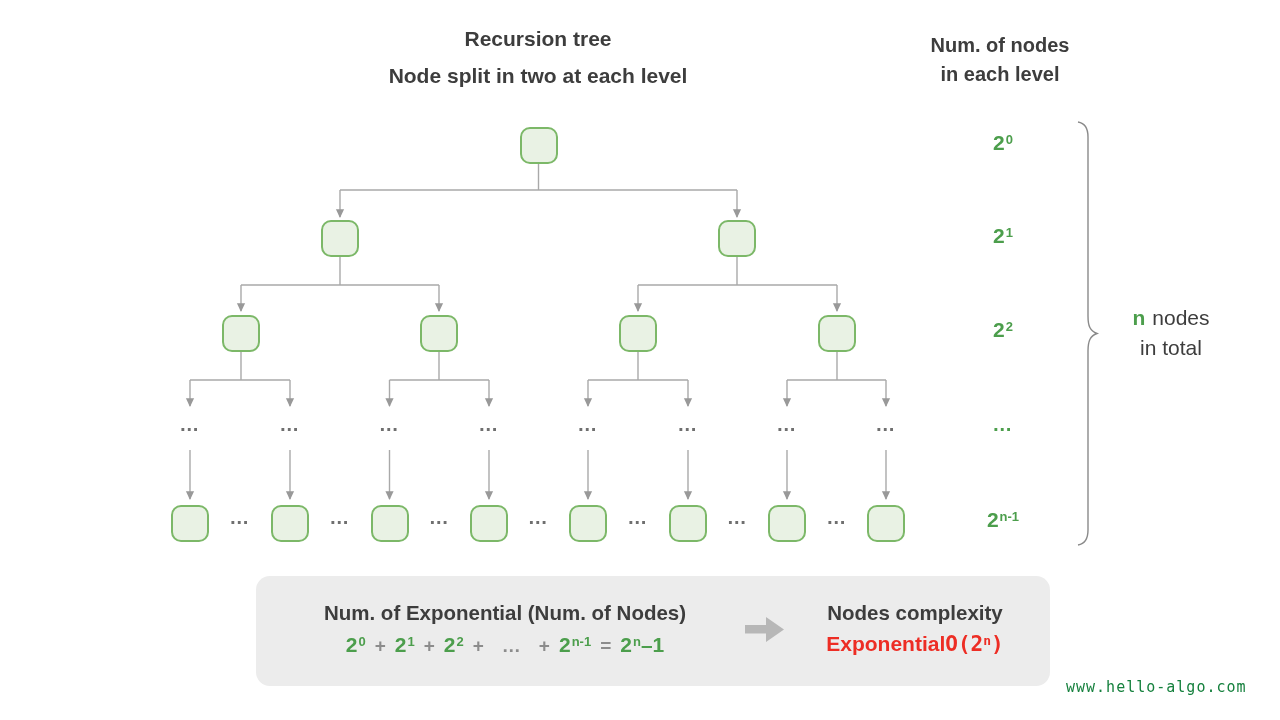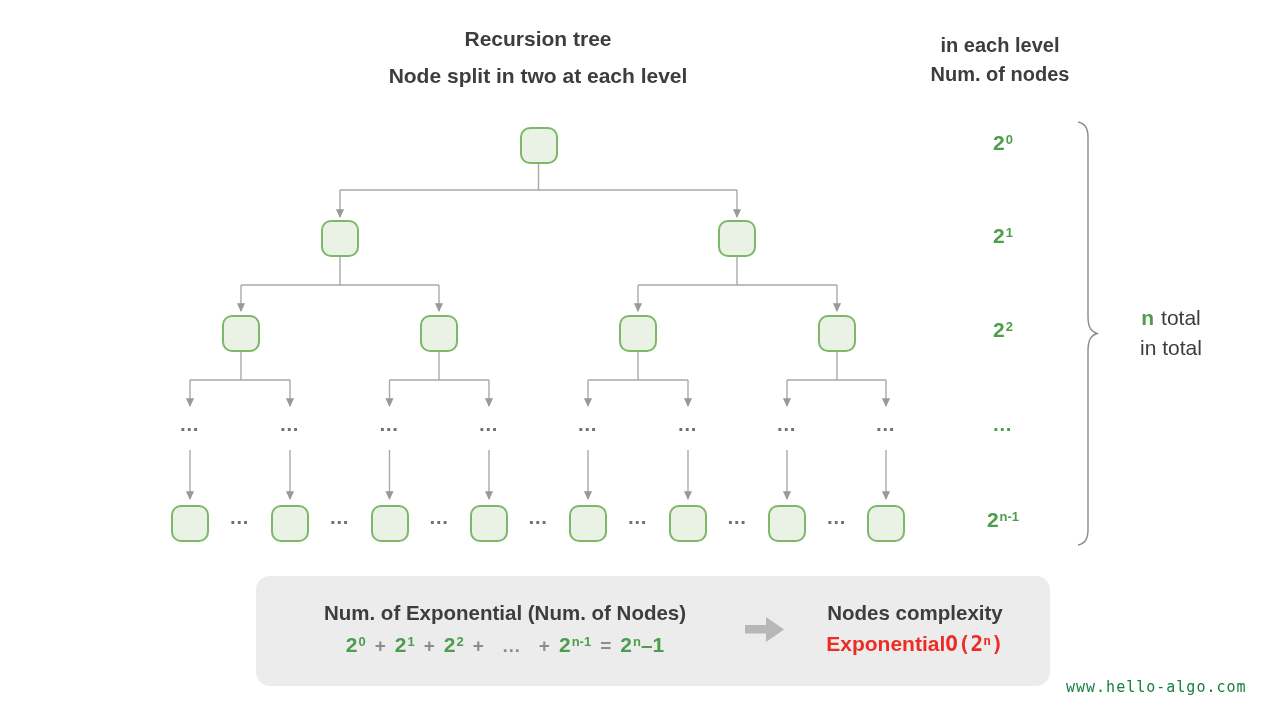--- a/index.html
+++ b/index.html
@@ -107,22 +107,22 @@
     <path d="M787 450 V499" marker-end="url(#ah)"></path>
       <path d="M886 450 V499" marker-end="url(#ah)"></path>
   </g>
 
   <path d="M1078 122 C1084 123 1088 127 1088 137 L1088 316 C1088 326 1090 331 1097 333.5 C1090 336 1088 341 1088 351 L1088 530 C1088 540 1084 544 1078 545" stroke="#8a8a8a" stroke-width="1.4" fill="none"></path>
 </svg>
 
 <div class="abs cx title">Recursion tree</div>
 <div class="abs cx subtitle">Node split in two at each level</div>
 <div class="abs cx col-header">
+  <div>Num. of nodes</div>
   <div>in each level</div>
-  <div>Num. of nodes</div>
 </div>
 
 <div class="node" style="left:520px;top:127px"></div>
 <div class="node" style="left:321px;top:220px"></div>
 <div class="node" style="left:718px;top:220px"></div>
 <div class="node" style="left:222px;top:315px"></div>
 <div class="node" style="left:420px;top:315px"></div>
 <div class="node" style="left:619px;top:315px"></div>
 <div class="node" style="left:818px;top:315px"></div>
 <div class="node" style="left:171px;top:505px"></div>
@@ -151,21 +151,21 @@
 <span class="ell" style="left:737.5px;top:517px">…</span>
 <span class="ell" style="left:837px;top:517px">…</span>
 
 <div class="lvl" style="top:131px"><span>2</span><sup>0</sup></div>
 <div class="lvl" style="top:224px"><span>2</span><sup>1</sup></div>
 <div class="lvl" style="top:318px"><span>2</span><sup>2</sup></div>
 <span class="ell green" style="left:1003px;top:424px">…</span>
 <div class="lvl" style="top:508px"><span>2</span><sup>n-1</sup></div>
 
 <div class="abs cx brace-label">
-  <div><span class="n-green">n</span><span>total</span></div>
+  <div><span class="n-green">n</span><span>nodes</span></div>
   <div>in total</div>
 </div>
 
 <div class="summary-box"></div>
 <div class="abs cx ops-heading">Num. of Exponential (Num. of Nodes)</div>
 <div class="abs cx formula">
   <span class="g"><span>2</span><sup>0</sup></span><span class="op">+</span><span class="g"><span>2</span><sup>1</sup></span><span class="op">+</span><span class="g"><span>2</span><sup>2</sup></span><span class="op">+</span><span class="op">…</span><span class="op">+</span><span class="g"><span>2</span><sup>n-1</sup></span><span class="op">=</span><span class="g"><span>2</span><sup>n</sup><span>–1</span></span>
 </div>
 
 <svg class="abs" style="left:740px;top:605px;z-index:3" width="50" height="50">

